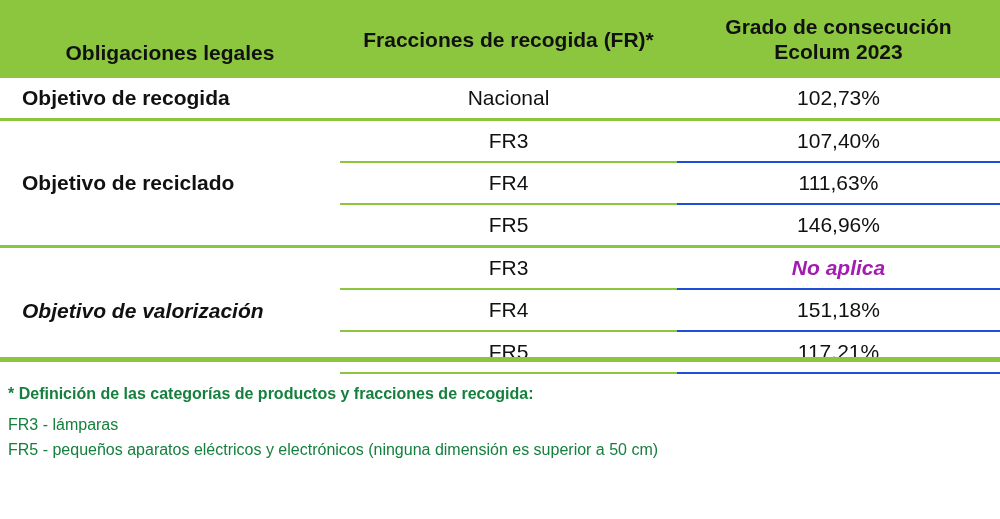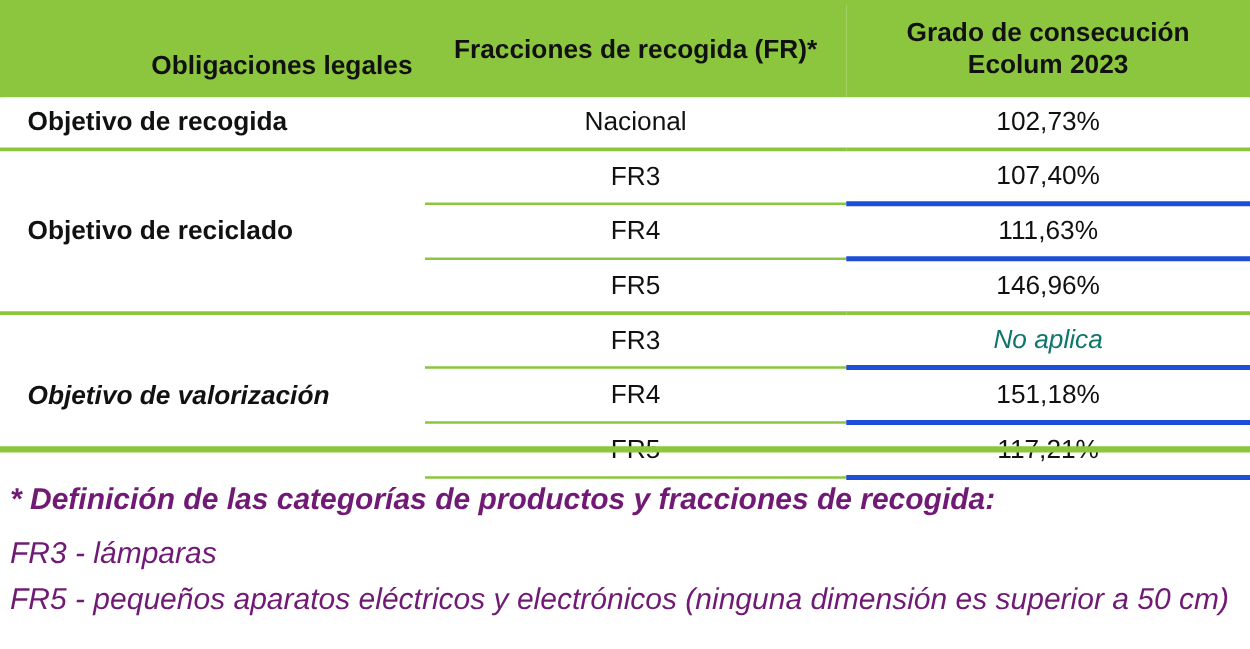--- a/index.html
+++ b/index.html
@@ -63,21 +63,21 @@
     background: #8CC63E;
     color: #111111;
     font-weight: bold;
     font-size: 21px;
     line-height: 1.18;
     padding: 7px 10px 9px 10px;
     vertical-align: middle;
     border: none;
   }
   thead th.h1 {
-    text-align: right;
+    text-align: center;
     vertical-align: bottom;
     padding-bottom: 12px;
   }
   thead th.h2, thead th.h3 {
     text-align: center;
   }
   thead tr {
     height: 74px;
   }
 
@@ -98,51 +98,50 @@
   td.obl.norule {
     border-bottom: none;
     font-style: italic;
   }
   td.fr {
     text-align: center;
     border-bottom: 2px solid #8CC63E;
   }
   td.grado {
     text-align: center;
-    border-bottom: 4px solid #1d4ed8;
+    border-bottom: 2px solid #1d4ed8;
   }
   td.thickbottom {
     border-bottom: 3px solid #8CC63E;
     text-align: center;
   }
   .noaplica {
-    color: #0f766e;
+    color: #a21caf;
     font-style: italic;
-    font-weight: normal;
+    font-weight: bold;
   }
 
   .table-bottom-rule {
     position: absolute;
     left: 0;
     top: 357px;
     width: 1000px;
     height: 5px;
     background: #8CC63E;
   }
 
   .notes {
     position: absolute;
     left: 8px;
     top: 382px;
     width: 984px;
   }
   .notes .note {
-    font-size: 24px;
-    font-style: italic;
-    color: #701a75;
+    font-size: 16px;
+    color: #15803d;
     line-height: 1.52;
     white-space: nowrap;
   }
   .notes .note.head {
     font-weight: bold;
     margin-bottom: 7px;
   }
 </style>
 </head>
 <body>

